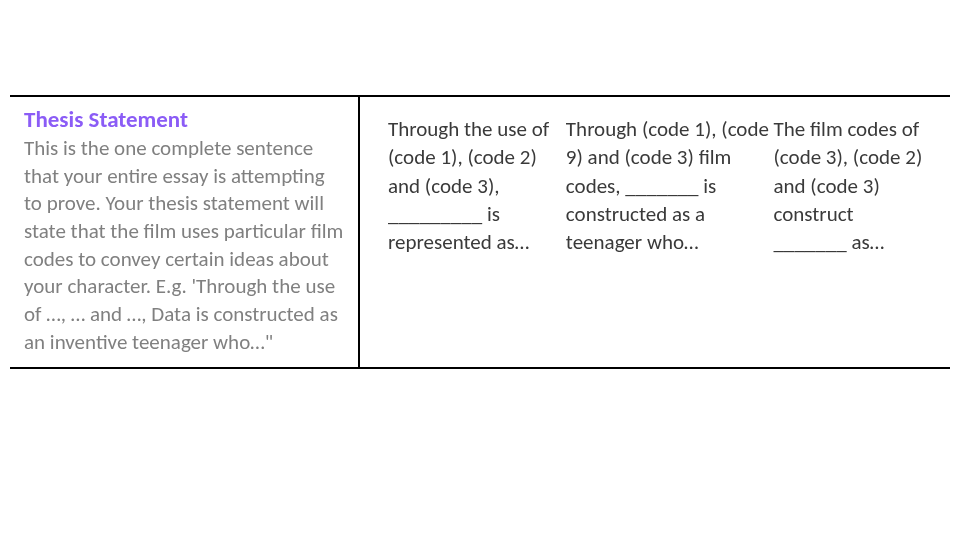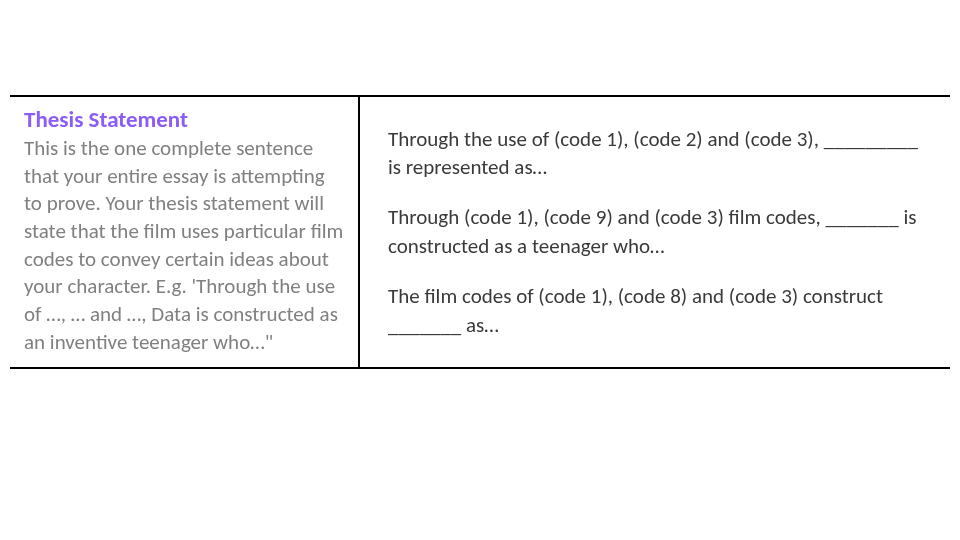--- a/index.html
+++ b/index.html
@@ -30,21 +30,21 @@
     width: 350px;
     border-right: 2px solid #000;
     padding: 8px 14px 10px 14px;
     box-sizing: border-box;
   }
   .col-right {
     flex: 1;
     padding: 18px 20px 18px 28px;
     box-sizing: border-box;
     display: flex;
-    flex-direction: column;
+    flex-direction: row;
     justify-content: center;
   }
   .left-heading {
     font-weight: 700;
     font-size: 23px;
     color: #8b5cf6;
     line-height: 1.3;
     margin-bottom: 0px;
   }
   .left-body {
@@ -67,16 +67,16 @@
 
 <div class="page">
   <div class="tbl">
     <div class="col-left">
       <div class="left-heading">Thesis Statement</div>
       <div class="left-body">This is the one complete sentence that your entire essay is attempting to prove. Your thesis statement will state that the film uses particular film codes to convey certain ideas about your character. E.g. 'Through the use of …, … and …, Data is constructed as an inventive teenager who…"</div>
     </div>
     <div class="col-right">
       <div class="right-para">Through the use of (code 1), (code 2) and (code 3), _________ is represented as…</div>
       <div class="right-para">Through (code 1), (code 9) and (code 3) film codes, _______ is constructed as a teenager who…</div>
-      <div class="right-para">The film codes of (code 1), (code 8) and (code 3) construct _______ as…</div>
+      <div class="right-para">The film codes of (code 3), (code 2) and (code 3) construct _______ as…</div>
     </div>
   </div>
 </div>
 
 </body></html>

